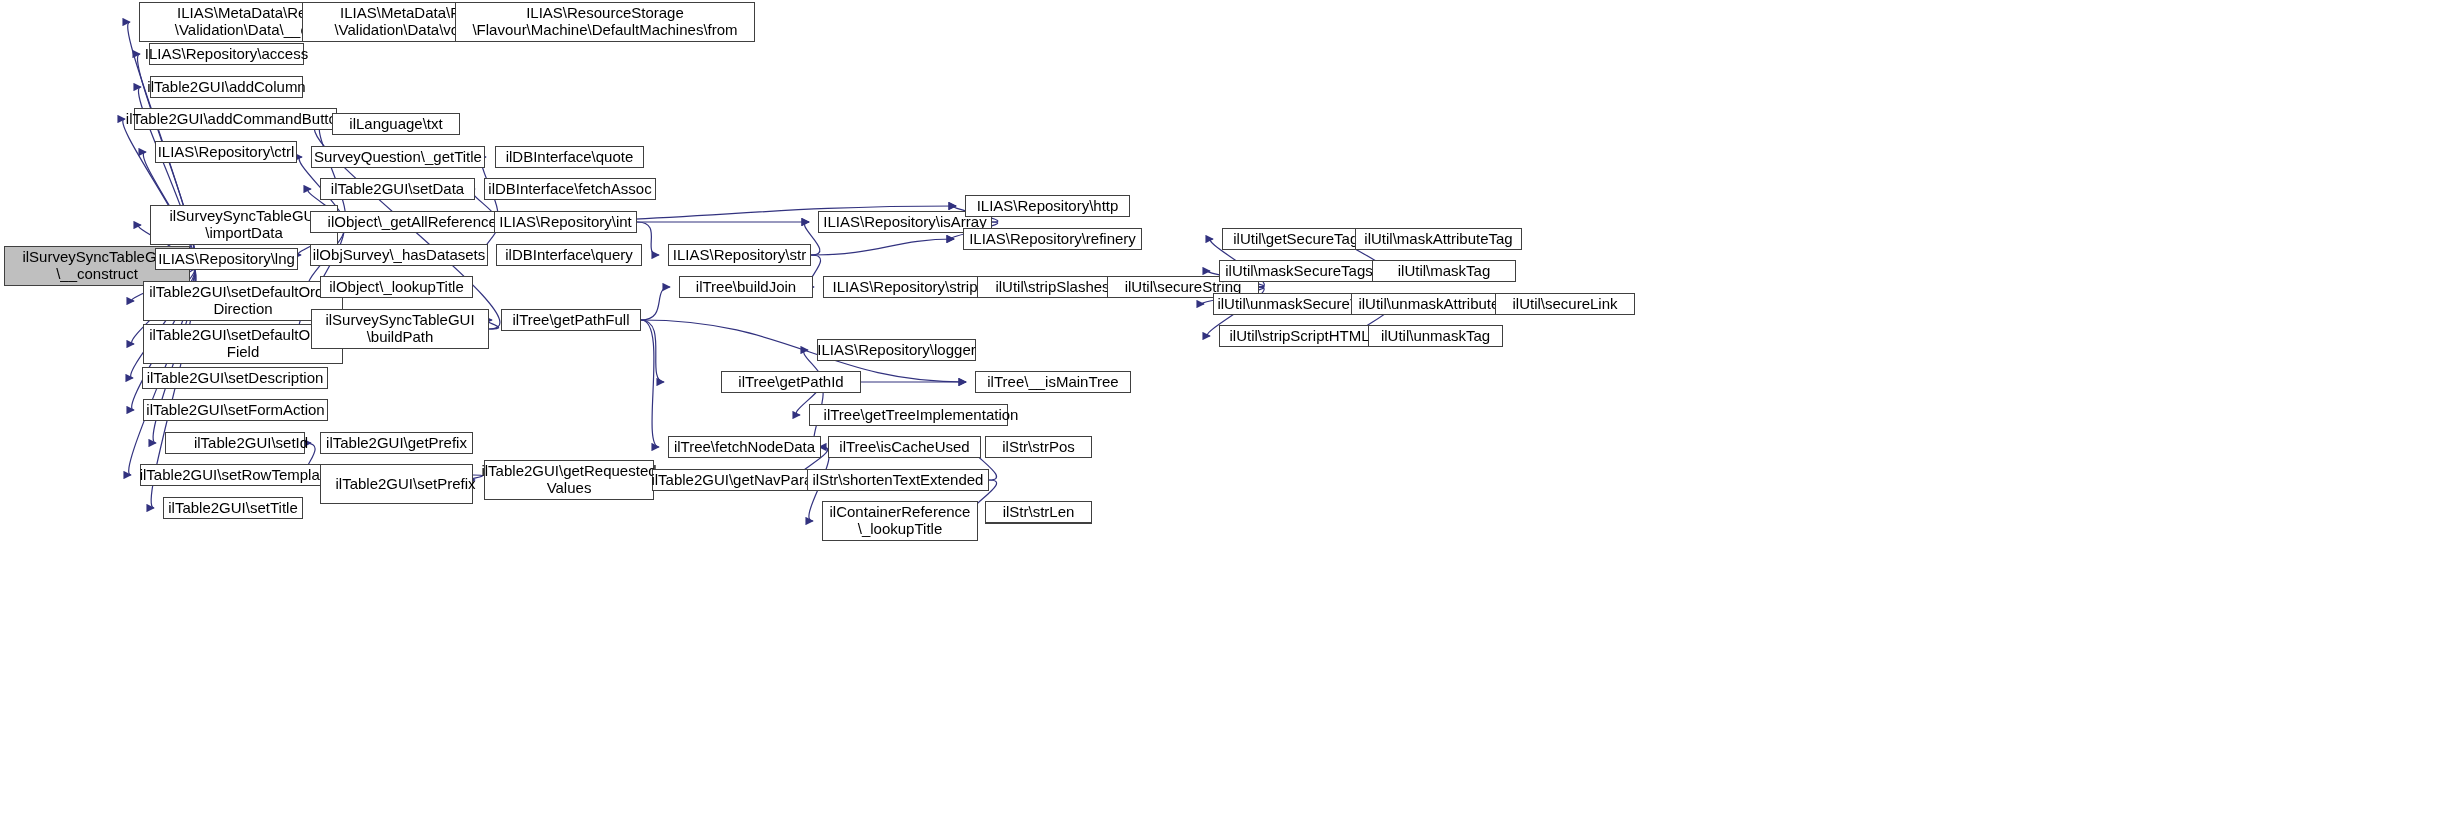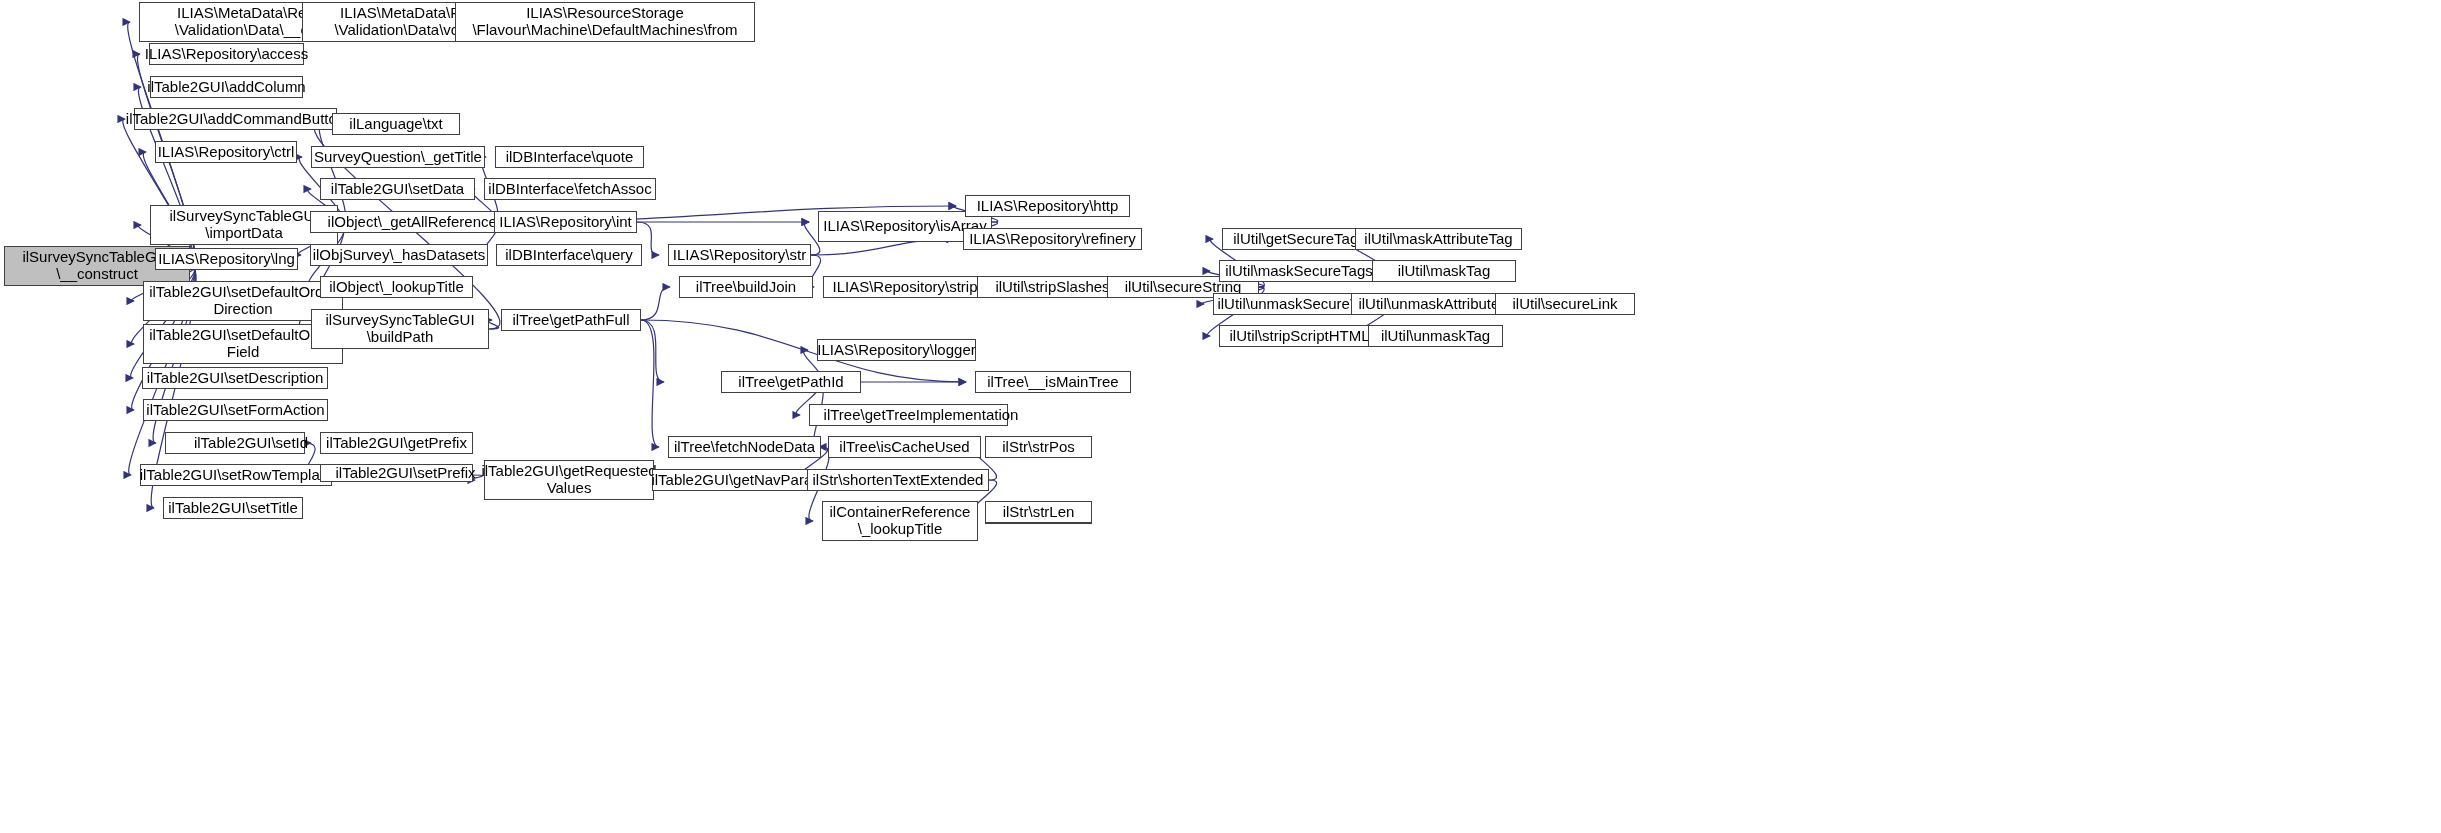--- a/index.html
+++ b/index.html
@@ -115,40 +115,40 @@
       <div class="node" style="left: 163px; top: 497px; width: 140px; height: 22px;">ilTable2GUI\setTitle</div>
       <div class="node" style="left: 332px; top: 113px; width: 128px; height: 22px;">ilLanguage\txt</div>
       <div class="node" style="left: 311px; top: 146px; width: 174px; height: 22px;">SurveyQuestion\_getTitle</div>
       <div class="node" style="left: 320px; top: 178px; width: 155px; height: 22px;">ilTable2GUI\setData</div>
       <div class="node" style="left: 310px; top: 211px; width: 212px; height: 22px;">ilObject\_getAllReferences</div>
       <div class="node" style="left: 310px; top: 244px; width: 178px; height: 22px;">ilObjSurvey\_hasDatasets</div>
       <div class="node" style="left: 320px; top: 276px; width: 153px; height: 22px;">ilObject\_lookupTitle</div>
       <div class="node" style="left: 311px; top: 309px; width: 178px; height: 40px;">ilSurveySyncTableGUI
 \buildPath</div>
       <div class="node" style="left: 320px; top: 432px; width: 153px; height: 22px;">ilTable2GUI\getPrefix</div>
-      <div class="node" style="left: 320px; top: 464px; width: 153px; height: 18px; padding-left: 22px;">ilTable2GUI\setPrefix</div>
+      <div class="node" style="left: 320px; top: 464px; width: 153px; height: 40px; padding-left: 22px;">ilTable2GUI\setPrefix</div>
       <div class="node" style="left: 495px; top: 146px; width: 149px; height: 22px;">ilDBInterface\quote</div>
       <div class="node" style="left: 484px; top: 178px; width: 172px; height: 22px;">ilDBInterface\fetchAssoc</div>
       <div class="node" style="left: 494px; top: 211px; width: 143px; height: 22px;">ILIAS\Repository\int</div>
       <div class="node" style="left: 496px; top: 244px; width: 146px; height: 22px;">ilDBInterface\query</div>
       <div class="node" style="left: 679px; top: 276px; width: 134px; height: 22px;">ilTree\buildJoin</div>
       <div class="node" style="left: 501px; top: 309px; width: 140px; height: 22px;">ilTree\getPathFull</div>
       <div class="node" style="left: 673px; top: 371px; width: 140px; height: 22px; margin-left: 48px;">ilTree\getPathId</div>
       <div class="node" style="left: 668px; top: 436px; width: 153px; height: 22px;">ilTree\fetchNodeData</div>
       <div class="node" style="left: 484px; top: 460px; width: 170px; height: 40px;">ilTable2GUI\getRequested
 Values</div>
       <div class="node" style="left: 652px; top: 469px; width: 198px; height: 22px;">ilTable2GUI\getNavParameter</div>
       <div class="node" style="left: 668px; top: 244px; width: 143px; height: 22px;">ILIAS\Repository\str</div>
       <div class="node" style="left: 817px; top: 339px; width: 159px; height: 22px;">ILIAS\Repository\logger</div>
       <div class="node" style="left: 809px; top: 404px; width: 199px; height: 22px; padding-left: 29px;">ilTree\getTreeImplementation</div>
       <div class="node" style="left: 828px; top: 436px; width: 153px; height: 22px;">ilTree\isCacheUsed</div>
       <div class="node" style="left: 807px; top: 469px; width: 182px; height: 22px;">ilStr\shortenTextExtended</div>
       <div class="node" style="left: 822px; top: 501px; width: 156px; height: 40px;">ilContainerReference
 \_lookupTitle</div>
-      <div class="node" style="left: 818px; top: 211px; width: 174px; height: 31px;">ILIAS\Repository\isArray</div>
+      <div class="node" style="left: 818px; top: 211px; width: 174px; height: 22px;">ILIAS\Repository\isArray</div>
       <div class="node" style="left: 823px; top: 276px; width: 164px; height: 22px;">ILIAS\Repository\strip</div>
       <div class="node" style="left: 965px; top: 195px; width: 165px; height: 22px;">ILIAS\Repository\http</div>
       <div class="node" style="left: 963px; top: 228px; width: 179px; height: 22px;">ILIAS\Repository\refinery</div>
       <div class="node" style="left: 977px; top: 276px; width: 151px; height: 22px;">ilUtil\stripSlashes</div>
       <div class="node" style="left: 975px; top: 371px; width: 156px; height: 22px;">ilTree\__isMainTree</div>
       <div class="node" style="left: 985px; top: 436px; width: 107px; height: 22px;">ilStr\strPos</div>
       <div class="node" style="left: 985px; top: 469px; width: 107px; height: 22px; margin-top: 33px;">ilStr\subStr</div>
       <div class="node" style="left: 985px; top: 501px; width: 107px; height: 22px;">ilStr\strLen</div>
       <div class="node" style="left: 1107px; top: 276px; width: 152px; height: 22px;">ilUtil\secureString</div>
       <div class="node" style="left: 1222px; top: 228px; width: 155px; height: 22px;">ilUtil\getSecureTags</div>

